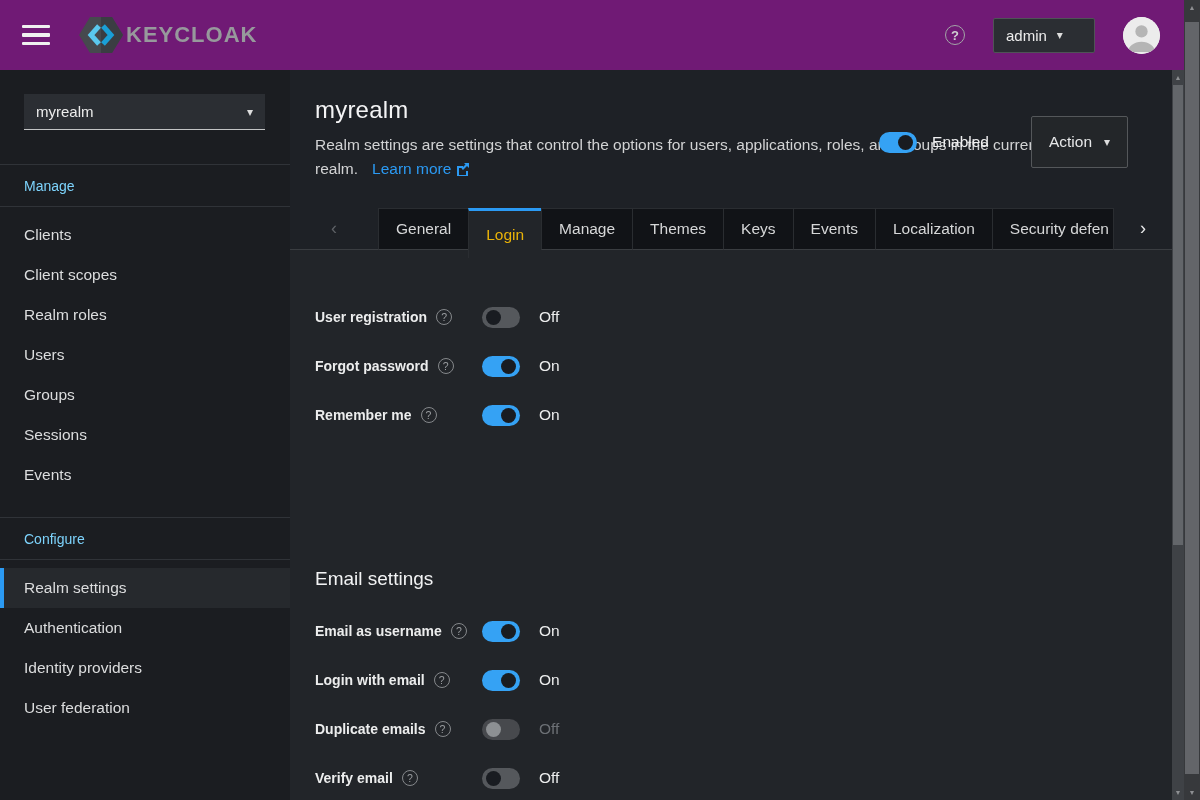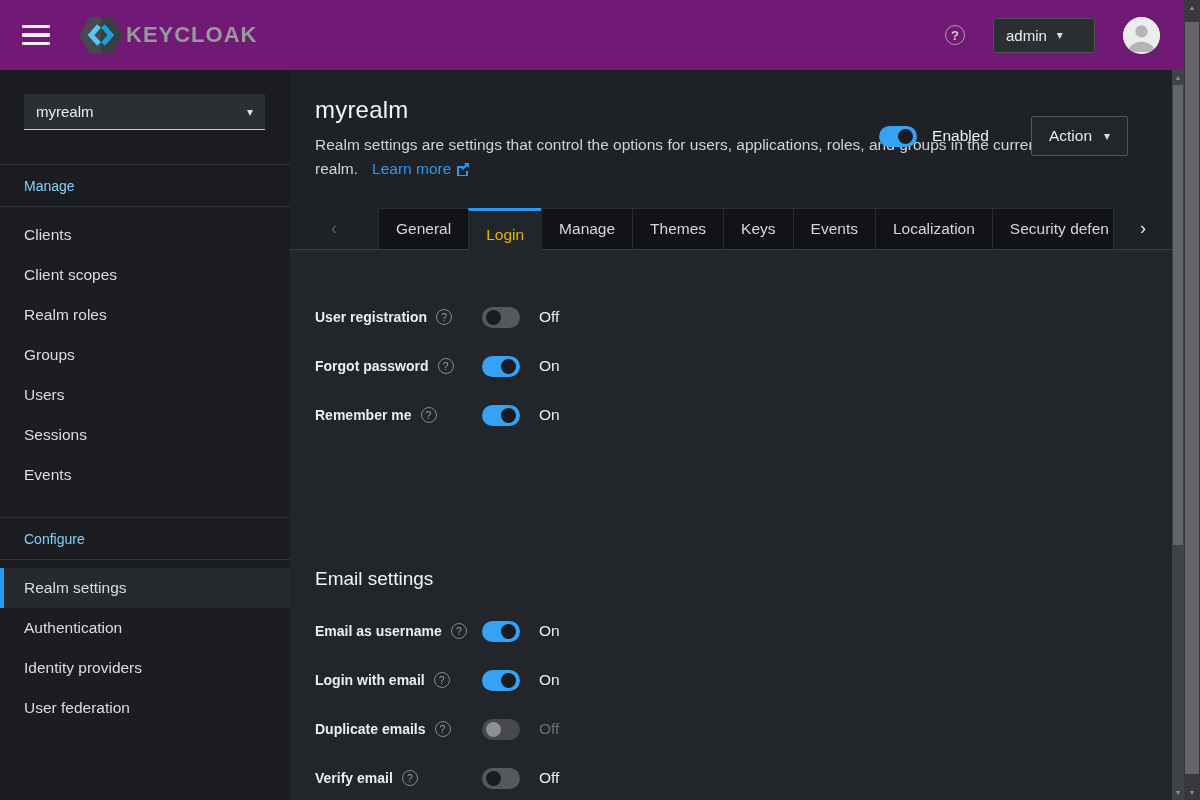--- a/index.html
+++ b/index.html
@@ -40,21 +40,21 @@
 
   
   .main { position:fixed; left:290px; top:70px; width:882px; height:730px; background:#222529; }
   .main-header { background:#1e2126; padding:26px 0 0 25px; height:138px; position:relative; }
   .page-title { font-size:24px; font-weight:500; color:#f4f4f5; letter-spacing:0.2px; }
   .page-desc { margin-top:9px; width:760px; font-size:15.5px; line-height:24px; color:#d2d3d4; }
   .learn-link { color:#2b9af3; text-decoration:none; margin-left:14px; cursor:pointer; }
   .ext-icon { display:inline-block; vertical-align:-2px; margin-left:5px; }
   .header-controls { position:absolute; top:46px; right:44px; display:flex; align-items:center; }
   .enabled-label { color:#f0f0f1; font-size:15.5px; margin-left:15px; }
-  .action-dd { margin-left:42px; width:97px; height:40px; border:1px solid #54575a;
+  .action-dd { margin-left:42px; width:97px; height:52px; border:1px solid #54575a;
     border-radius:2px; background:#232629; color:#e6e7e8; font-size:15.5px;
     display:flex; align-items:center; justify-content:center; gap:12px; cursor:pointer; }
 
   
   .toggle { width:38px; height:21px; border-radius:11px; position:relative; cursor:pointer; flex:none; }
   .toggle .knob { position:absolute; top:3px; width:15px; height:15px; border-radius:50%; background:#191c21; }
   .toggle.on  { background:#35a2f4; } .toggle.on  .knob { right:4px; }
   .toggle.off { background:#55585c; } .toggle.off .knob { left:4px; }
   .toggle.disabled { background:#47494d; } .toggle.disabled .knob { background:#8d9093; }
 
@@ -138,22 +138,22 @@
     <span class="caret">▾</span>
   </div>
 
   <div class="nav-divider first"></div>
   <div class="group-title">Manage</div>
   <div class="nav-divider" style="margin-top:0;"></div>
   <div class="nav-list">
     <a class="nav-item">Clients</a>
     <a class="nav-item">Client scopes</a>
     <a class="nav-item">Realm roles</a>
+    <a class="nav-item">Users</a>
     <a class="nav-item">Groups</a>
-    <a class="nav-item">Users</a>
     <a class="nav-item">Sessions</a>
     <a class="nav-item">Events</a>
   </div>
 
   <div class="nav-divider" style="margin-top:22px;"></div>
   <div class="group-title">Configure</div>
   <div class="nav-divider" style="margin-top:0;"></div>
   <div class="nav-list">
     <a class="nav-item selected">Realm settings</a>
     <a class="nav-item">Authentication</a>

